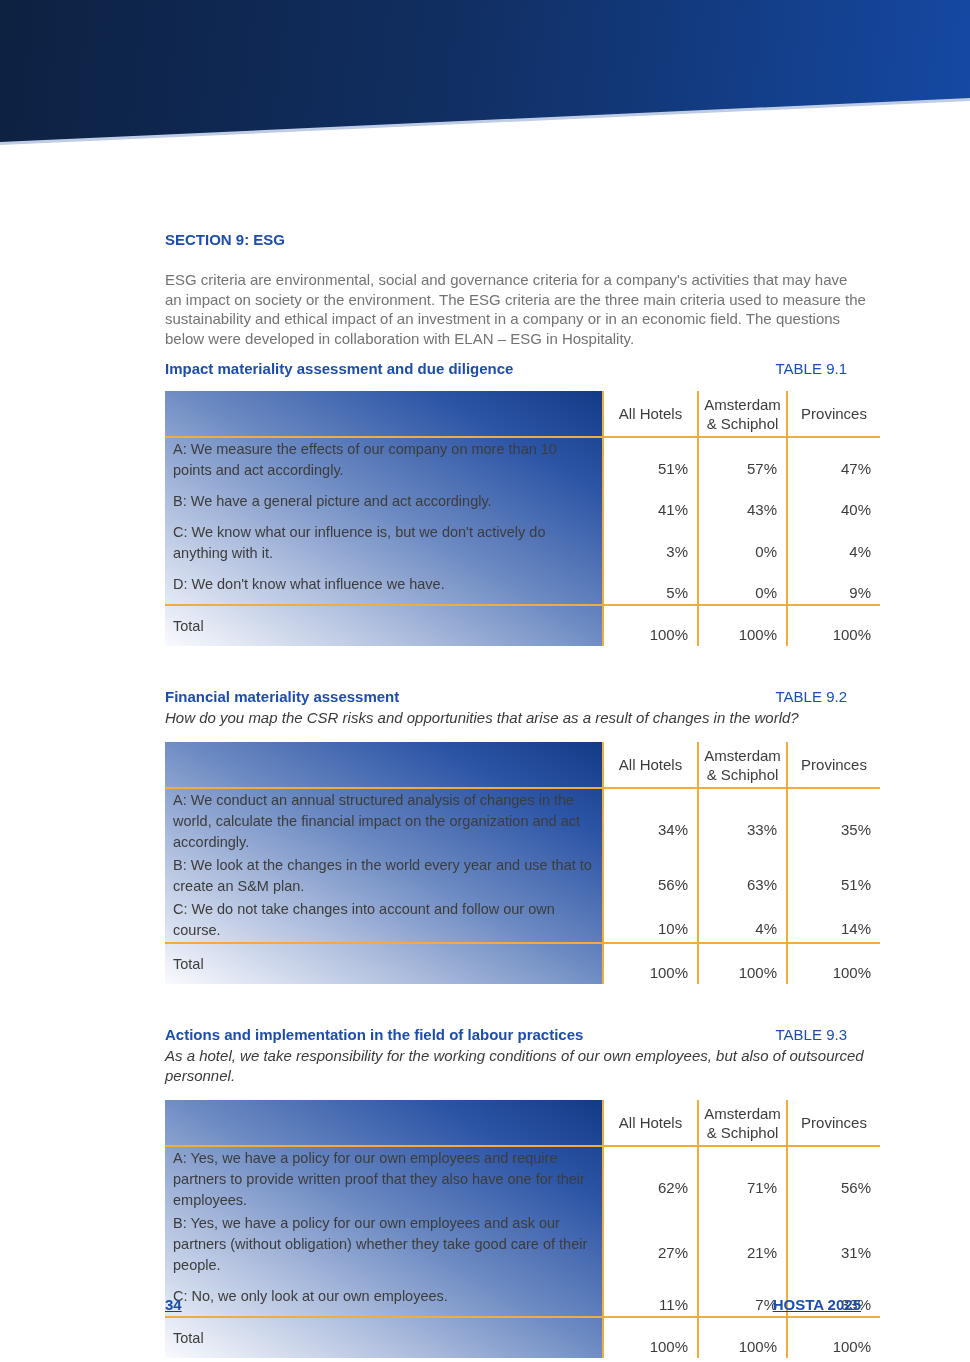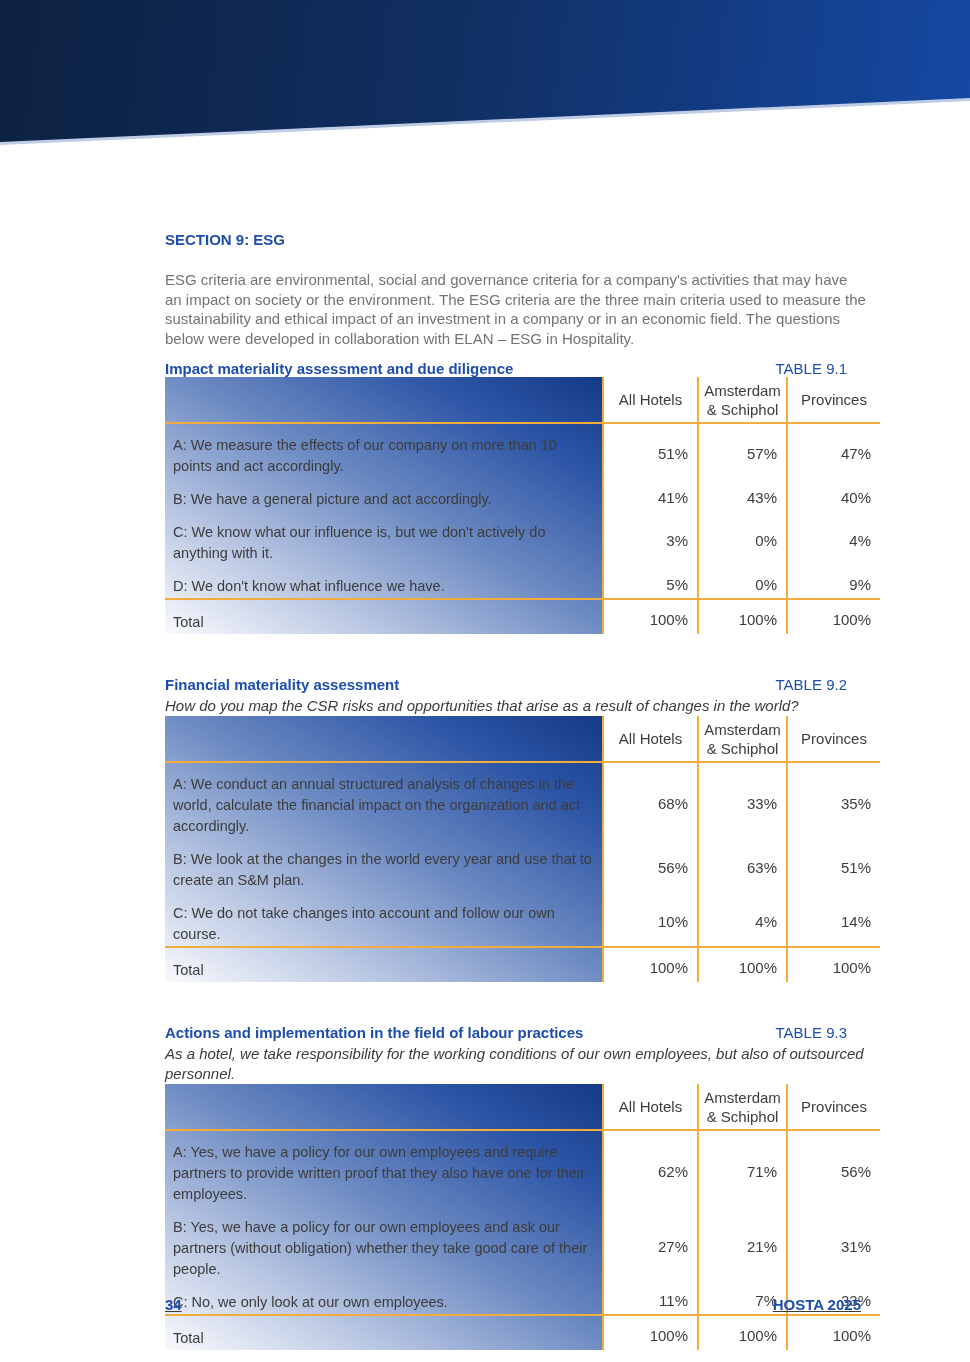--- a/index.html
+++ b/index.html
@@ -40,43 +40,43 @@
   .tbl-head-row.gap2{margin-top:42px;}
   .tbl-heading{font-size:15px;font-weight:bold;color:#1c4dad;line-height:17px;}
   .tbl-label{font-size:15px;color:#1c4dad;line-height:17px;margin-right:33px;white-space:nowrap;}
   .tbl-question{
     margin:3px 0 0 0;width:712px;
     font-size:15px;font-style:italic;color:#3a3a3a;line-height:20px;
   }
   
   table.dtable{
     border-collapse:collapse;table-layout:fixed;
-    width:715px;
+    width:715px;margin-top:14px;
     background-image:linear-gradient(to bottom left,
       #123a86 0%,#2d55a6 20%,#6c8ac2 48%,#b6c4e1 74%,#f9fafd 100%);
     background-size:438px 100%;background-repeat:no-repeat;
     font-size:15px;color:#3c3c3c;
   }
   table.dtable col.c1{width:438px;}
   table.dtable col.c2{width:95px;}
   table.dtable col.c3{width:89px;}
   table.dtable col.c4{width:93px;}
   table.dtable th{
     background:#ffffff;font-weight:normal;text-align:center;
     vertical-align:middle;height:45px;padding:0 4px;line-height:19px;
     border-bottom:2px solid #f2ac3c;
   }
   table.dtable th.c1{background:transparent;}
   table.dtable td{
     background:#ffffff;text-align:right;vertical-align:middle;
-    padding:6px 9px 1px 4px;line-height:21px;
+    padding:17px 9px 1px 4px;line-height:21px;
   }
   table.dtable td.c1{
     background:transparent;text-align:left;
-    padding:11px 8px 1px 8px;font-size:14.5px;
+    padding:1px 8px 1px 8px;font-size:14.5px;
   }
   table.dtable th:not(.c1),table.dtable td:not(.c1){border-left:2px solid #f2ac3c;}
   table.dtable tr.total td{border-top:2px solid #f2ac3c;height:22px;}
   
   .footer{
     position:absolute;left:165px;top:1296px;width:715px;
     display:flex;justify-content:space-between;align-items:flex-end;text-decoration:underline;
   }
   .page-num,.report-title{font-size:15px;font-weight:bold;color:#1c4dad;}
   .report-title{margin-right:19px;}
@@ -166,21 +166,21 @@
       <tr>
         <th class="c1"></th>
         <th>All Hotels</th>
         <th>Amsterdam &amp; Schiphol</th>
         <th>Provinces</th>
       </tr>
     </thead>
     <tbody>
       <tr>
         <td class="c1">A: We conduct an annual structured analysis of changes in the world, calculate the financial impact on the organization and act accordingly.</td>
-        <td>68%</td>
+        <td>34%</td>
         <td>33%</td>
         <td>35%</td>
       </tr>
       <tr>
         <td class="c1">B: We look at the changes in the world every year and use that to create an S&amp;M plan.</td>
         <td>56%</td>
         <td>63%</td>
         <td>51%</td>
       </tr>
       <tr>

